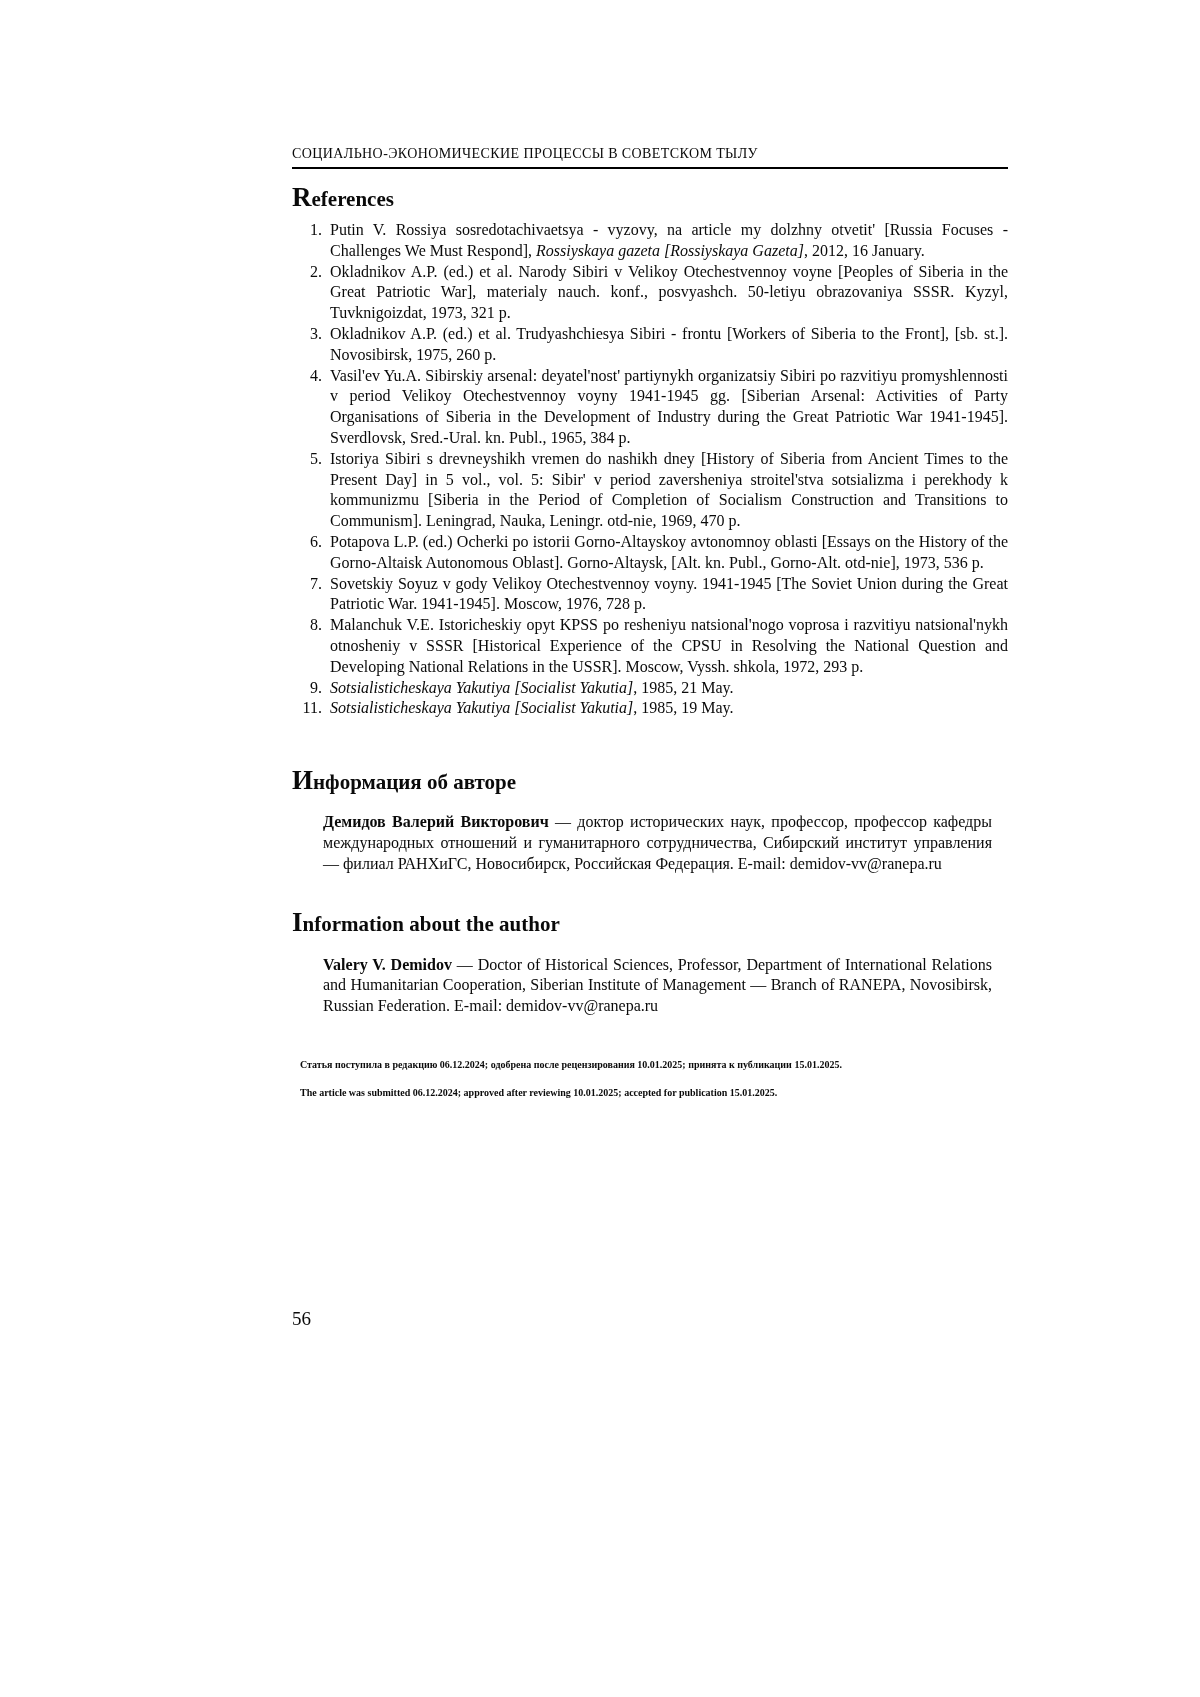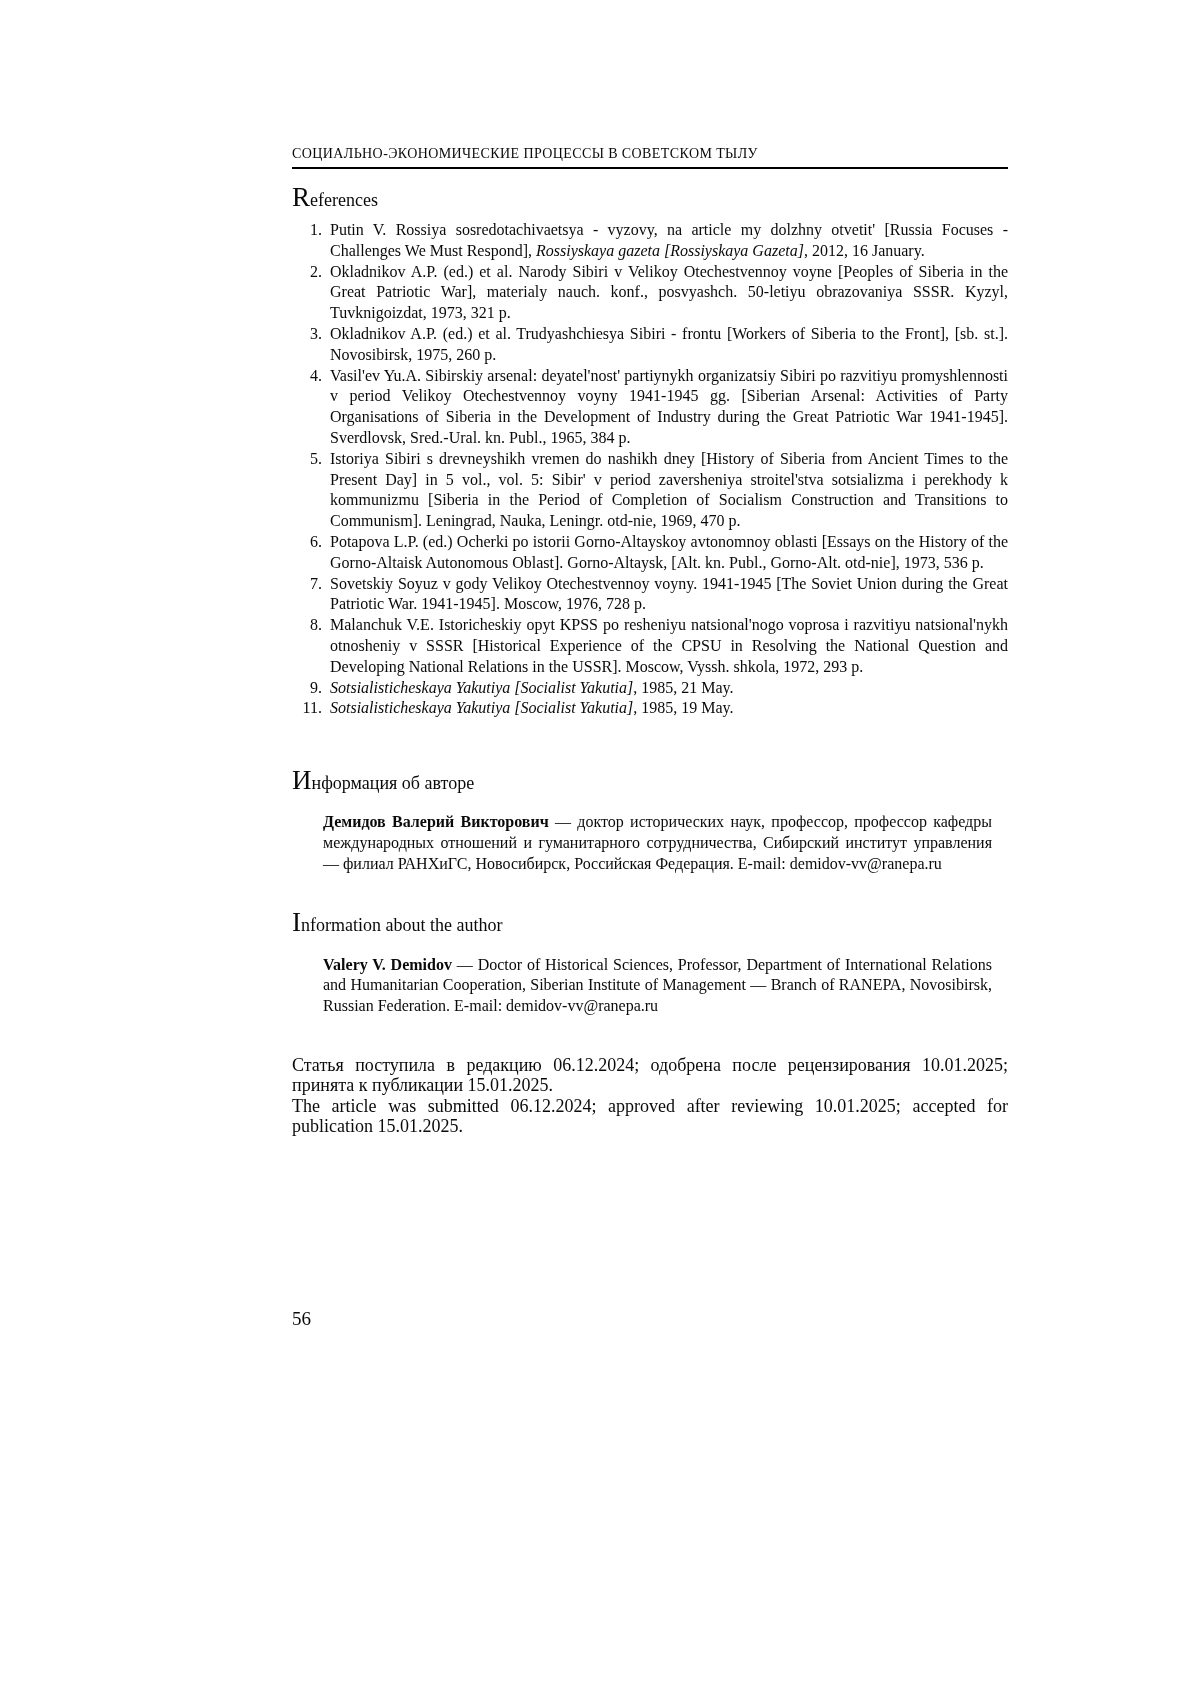--- a/index.html
+++ b/index.html
@@ -25,22 +25,22 @@
     font-size: 14px;
     letter-spacing: 0.4px;
     white-space: nowrap;
   }
   .header-rule {
     border: none;
     border-top: 2px solid #000;
     margin: 5px 0 0 0;
   }
   .section-heading {
-    font-size: 18px;
-    font-weight: normal;
+    font-size: 21px;
+    font-weight: bold;
     margin: 0;
   }
   .section-heading::first-letter {
     font-size: 27px;
   }
   .heading-refs { margin: 13px 0 7px 0; }
   .heading-ru   { margin: 46px 0 8px 0; }
   .heading-en   { margin: 32px 0 17px 0; }
   .ref-list {
     list-style: none;
@@ -64,24 +64,25 @@
   .b  { font-weight: bold; }
   .author-para {
     margin: 16px;
     padding-left: 15px;
     font-size: 16px;
     line-height: 20.8px;
     text-align: justify;
   }
   .dates { margin-top: 38px; }
   .dates p {
-    margin: 0;
-    font-size: 18px;
+    margin: 8px;
+    font-size: 10px;
     line-height: 20.5px;
     text-align: justify;
+    font-weight: bold;
   }
   .page-number {
     position: absolute;
     left: 292px;
     top: 1308px;
     font-size: 19px;
   }
 </style>
 </head>
 <body>

